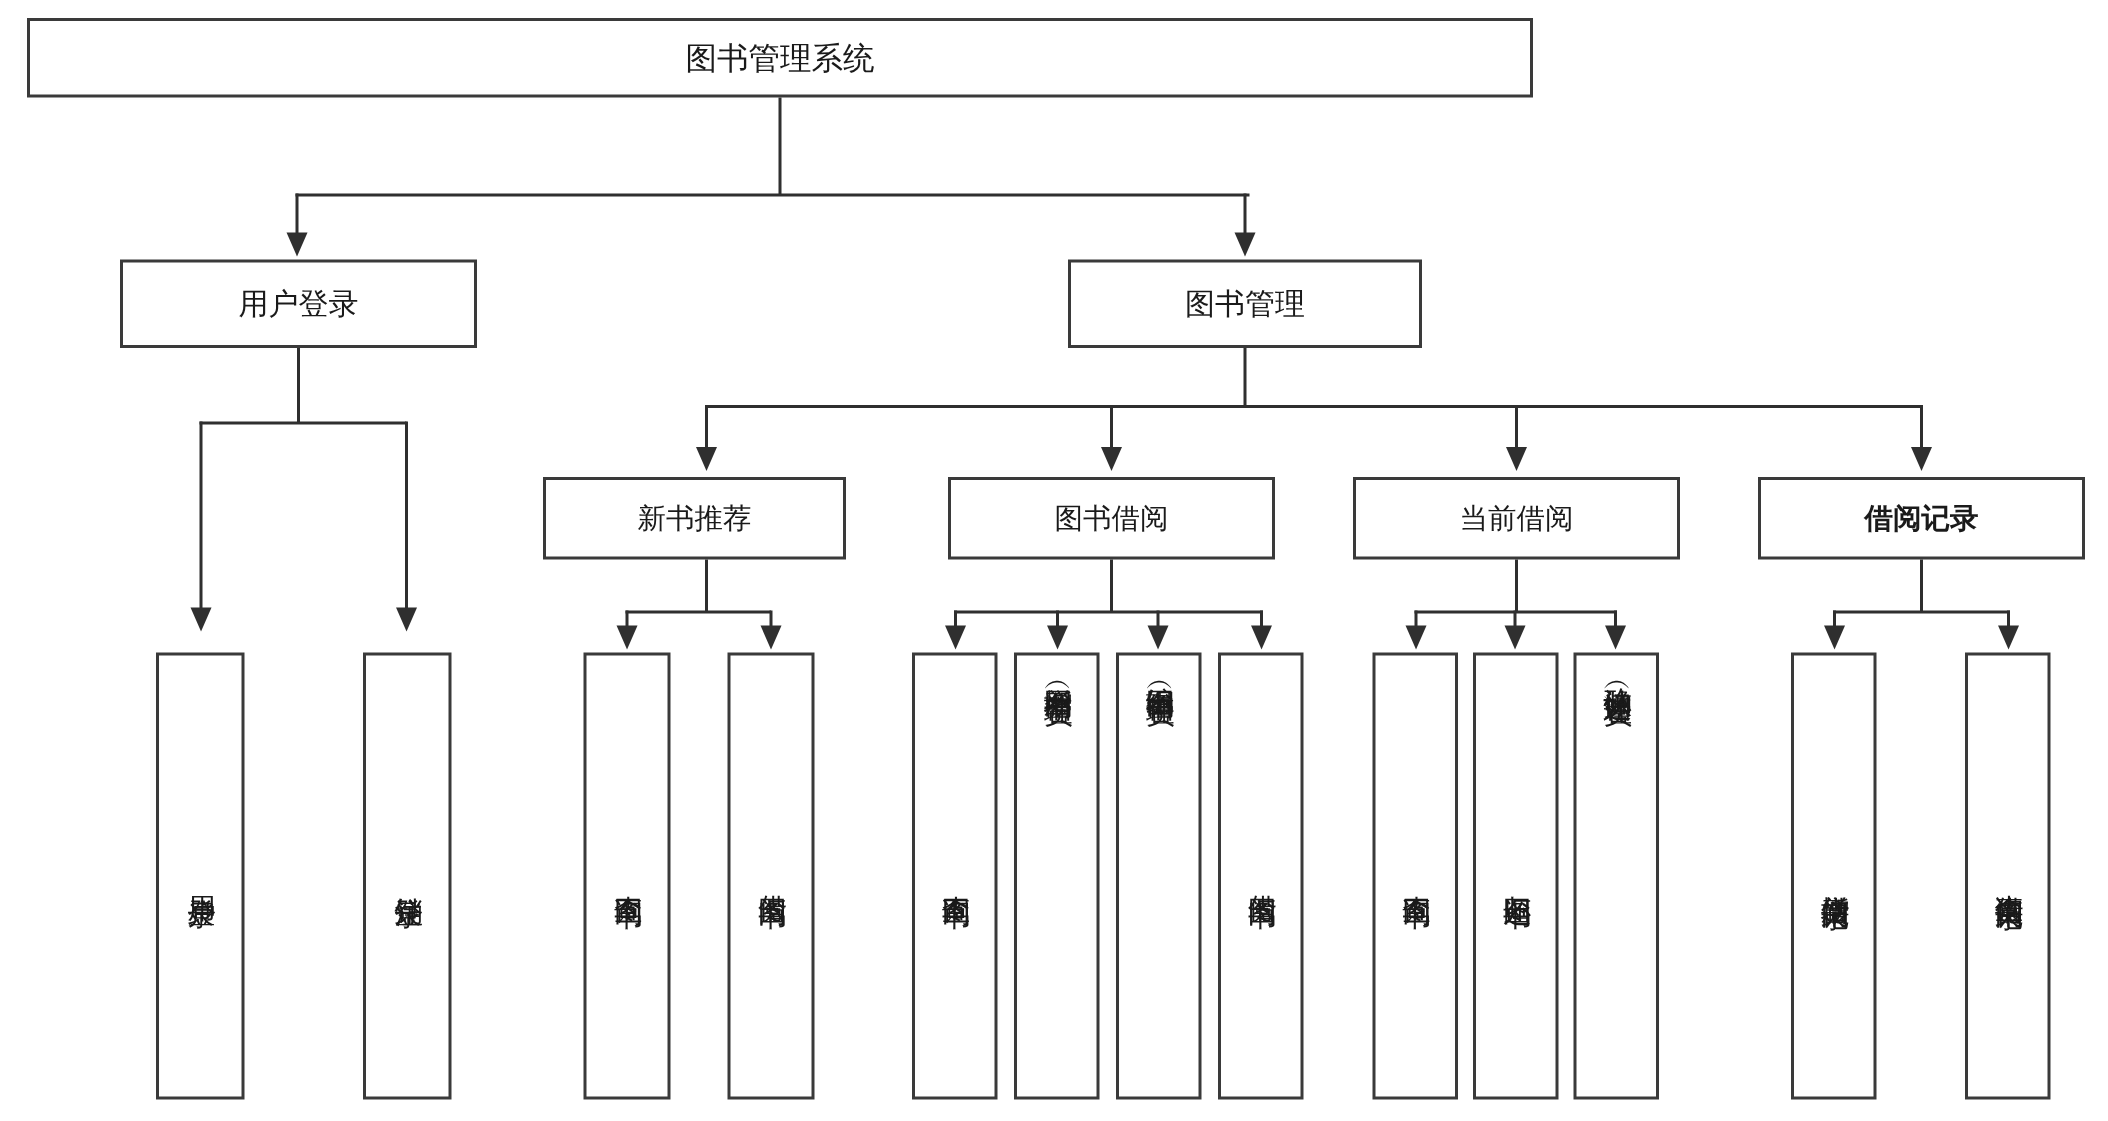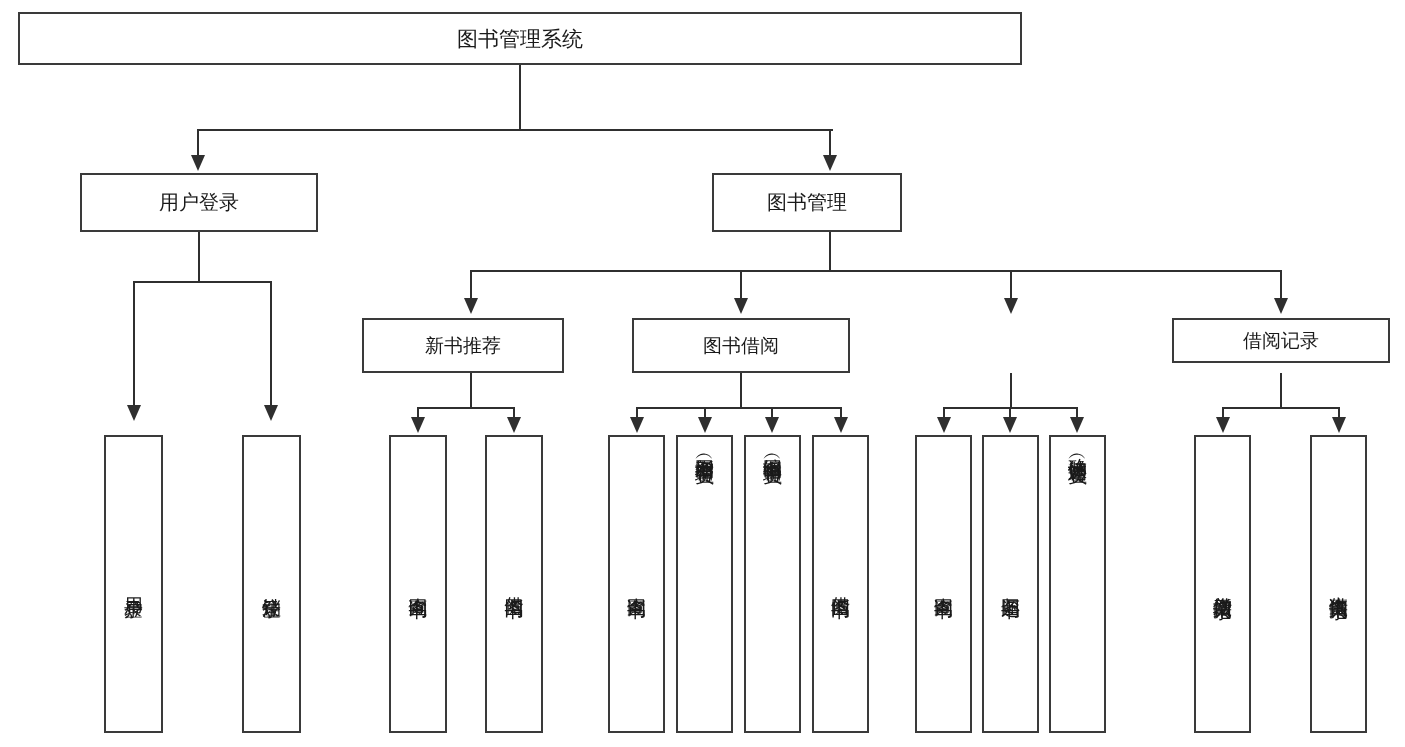--- a/index.html
+++ b/index.html
@@ -102,21 +102,21 @@
   <div class="ln v" style="left:197px; top:129px; width:2px; height:28px;"></div>
   <div class="arrow" style="left:191px; top:155px;"></div>
 
   <div class="ln v" style="left:829px; top:129px; width:2px; height:28px;"></div>
   <div class="arrow" style="left:823px; top:155px;"></div>
 
   <div class="node lvl2" style="left:80px; top:173px; width:238px; height:59px;">
     <span>用户登录</span>
   </div>
 
-  <div class="node lvl2" style="left:712px; top:173px; width:190px; height:59px;">
+  <div class="node lvl2" style="left:712px; top:173px; width:236px; height:59px;">
     <span>图书管理</span>
   </div>
 
   <div class="ln v" style="left:198px; top:232px; width:2px; height:50px;"></div>
   <div class="ln h" style="left:133px; top:281px; width:138px; height:2px;"></div>
   <div class="ln v" style="left:133px; top:281px; width:2px; height:126px;"></div>
   <div class="arrow" style="left:127px; top:405px;"></div>
   <div class="ln v" style="left:270px; top:281px; width:2px; height:126px;"></div>
   <div class="arrow" style="left:264px; top:405px;"></div>
 
@@ -130,21 +130,24 @@
   <div class="arrow" style="left:1004px; top:298px;"></div>
   <div class="ln v" style="left:1280px; top:270px; width:2px; height:30px;"></div>
   <div class="arrow" style="left:1274px; top:298px;"></div>
 
   <div class="node lvl3" style="left:362px; top:318px; width:202px; height:55px;">
     <span>新书推荐</span>
   </div>
   <div class="node lvl3" style="left:632px; top:318px; width:218px; height:55px;">
     <span>图书借阅</span>
   </div>
-  <div class="node lvl3" style="left:1172px; top:318px; width:218px; height:45px;">
+  <div class="node lvl3" style="left:902px; top:318px; width:218px; height:55px;">
+    <span>当前借阅</span>
+  </div>
+  <div class="node lvl3" style="left:1172px; top:318px; width:218px; height:55px;font-weight:bold;">
     <span>借阅记录</span>
   </div>
 
   <div class="ln v" style="left:470px; top:373px; width:2px; height:35px;"></div>
   <div class="ln h" style="left:417px; top:407px; width:97px; height:2px;"></div>
   <div class="ln v" style="left:417px; top:407px; width:2px; height:12px;"></div>
   <div class="arrow" style="left:411px; top:417px;"></div>
   <div class="ln v" style="left:513px; top:407px; width:2px; height:12px;"></div>
   <div class="arrow" style="left:507px; top:417px;"></div>
 

